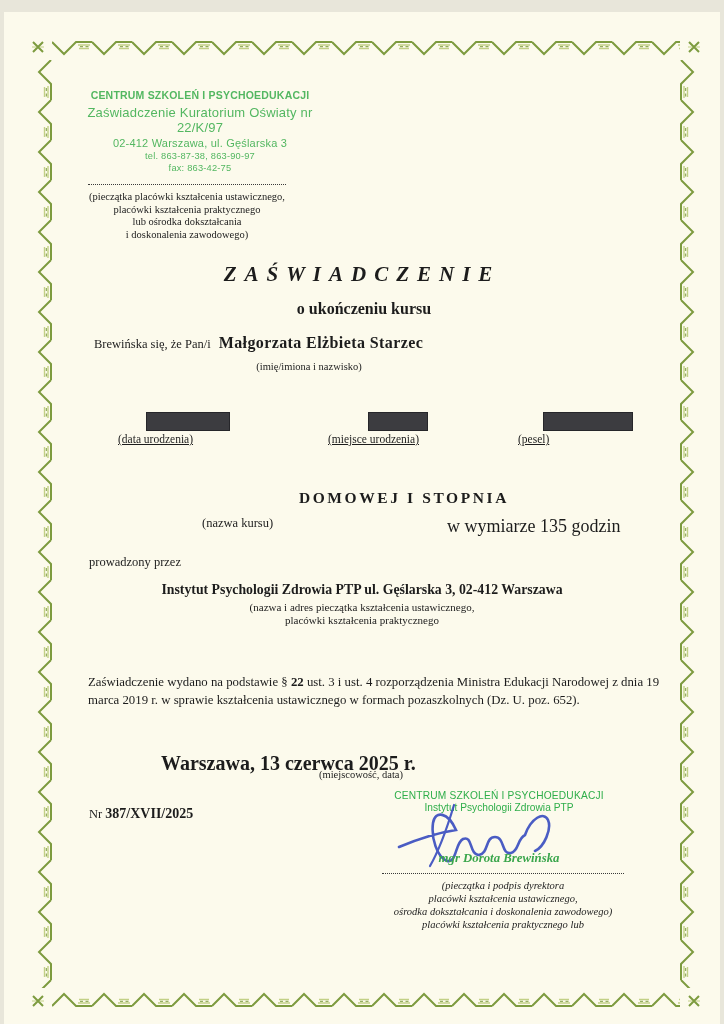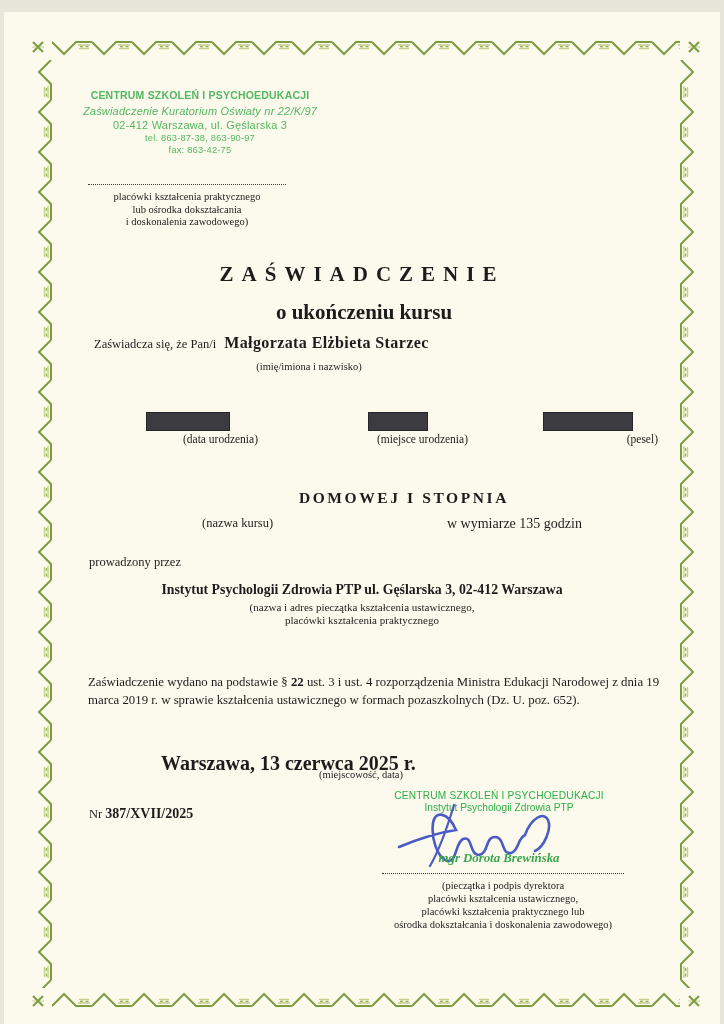--- a/index.html
+++ b/index.html
@@ -16,45 +16,45 @@
   .sans{font-family:"Liberation Sans",sans-serif;}
   .center{text-align:center;}
   .abs{position:absolute;}
   .dotted{height:1px;border-bottom:1.7px dotted #3a3a3a;margin:0 auto;}
   .caption{font-size:10.5px;line-height:12.5px;color:#222;}
   
   .top-stamp{left:70px;top:77px;width:252px;text-align:center;
     color:#3cae4e;opacity:.88;letter-spacing:.2px;}
   .top-stamp .l1{font-size:10.5px;font-weight:bold;}
   .top-stamp .l2{font-size:11.5px;font-weight:bold;margin-top:3px;}
-  .top-stamp .l3{font-size:11px;margin-top:4px;font-style:italic;}
+  .top-stamp .l3{font-size:13px;margin-top:4px;}
   .top-stamp .l4{font-size:11px;margin-top:2px;}
   .top-stamp .l5{font-size:9.3px;margin-top:2px;}
   .top-stamp .l6{font-size:9.3px;margin-top:2px;}
   .stamp-caption{left:55px;top:171px;width:256px;}
   .stamp-caption .dotted{width:198px;margin-bottom:6px;}
   
   .title{left:0;right:0;top:250px;font-size:21px;font-weight:bold;
-    letter-spacing:8px;text-align:center;}
-  .subtitle{left:4px;right:0;top:288px;font-size:21px;font-weight:bold;text-align:center;}
+    letter-spacing:8px;text-align:center;font-style:italic;}
+  .subtitle{left:4px;right:0;top:288px;font-size:16px;font-weight:bold;text-align:center;}
   
   .recipient{left:90px;top:322px;font-size:12.5px;white-space:nowrap;}
   .recipient b{font-size:16px;margin-left:8px;letter-spacing:.4px;}
   .recipient-caption{left:200px;top:349px;width:210px;text-align:center;}
   
-  .fieldgrp{position:absolute;top:401px;width:140px;text-align:right;}
+  .fieldgrp{position:absolute;top:401px;width:140px;text-align:left;text-decoration:underline;}
   .redact{height:17px;background:#3c3c40;outline:1px solid #26262a;margin:0 auto 3px auto;}
   .fieldlabel{font-size:11.5px;}
   
   .course-line{left:104px;top:455px;font-size:12.5px;white-space:nowrap;}
   .course-line b{font-size:15.5px;letter-spacing:2.6px;margin-left:6px;}
   .course-line2{left:160px;top:477px;width:480px;text-align:center;
     font-size:15.5px;font-weight:bold;letter-spacing:2.6px;}
   .nazwa-kursu{left:198px;top:504px;font-size:12.5px;}
-  .hours{left:443px;top:504px;font-size:14px;}
+  .hours{left:443px;top:504px;font-size:18px;}
   
   .prowadzony{left:85px;top:543px;font-size:12.5px;}
   .provider-name{left:0;right:0;top:570px;text-align:center;
     font-size:13.8px;font-weight:bold;}
   .provider-caption{left:0;right:0;top:589px;text-align:center;
     font-size:11px;line-height:13px;}
   
   .legal{left:84px;top:661px;width:586px;font-size:12.8px;line-height:18px;}
   
   .place-date{left:157px;top:740px;width:400px;
@@ -68,21 +68,21 @@
     color:#2fae4a;}
   .dir-stamp .l1{font-size:10.2px;letter-spacing:.2px;}
   .dir-stamp .l2{font-size:10.2px;margin-top:1px;}
   .dir-stamp .l3{font-size:10.5px;letter-spacing:5px;margin-top:3px;}
   .dir-signer{position:absolute;left:0;width:100%;top:61px;
     font-size:12.8px;font-weight:bold;font-style:italic;color:#3aa64c;}
   .sig-svg{position:absolute;left:28px;top:9px;}
   
   .dir-caption{left:340px;top:860px;width:318px;text-align:center;}
   .dir-caption .dotted{width:242px;margin-bottom:5px;}
-  .dir-caption .caption{line-height:13px;}
+  .dir-caption .caption{line-height:13px;font-style:italic;}
 </style>
 </head>
 <body>
 
 <div class="page">
 
   <svg width="0" height="0" style="position:absolute">
     <defs>
       <pattern id="zz-up" width="40" height="22" patternUnits="userSpaceOnUse">
         <path d="M0,17 L12,5 L24,17 L40,17" fill="none" stroke="#7d9b3f" stroke-width="2"></path>
@@ -140,30 +140,31 @@
   <div class="abs top-stamp sans">
     <div class="l1">CENTRUM SZKOLEŃ I PSYCHOEDUKACJI</div>
     <div class="l3">Zaświadczenie Kuratorium Oświaty nr 22/K/97</div>
     <div class="l4">02-412 Warszawa, ul. Gęślarska 3</div>
     <div class="l5">tel. 863-87-38, 863-90-97</div>
     <div class="l6">fax: 863-42-75</div>
   </div>
 
   <div class="abs stamp-caption center">
     <div class="dotted"></div>
+    <div class="caption">(pieczątka placówki kształcenia ustawicznego,</div>
     <div class="caption">placówki kształcenia praktycznego</div>
     <div class="caption">lub ośrodka dokształcania</div>
     <div class="caption">i doskonalenia zawodowego)</div>
   </div>
 
   <div class="abs title">ZAŚWIADCZENIE</div>
   <div class="abs subtitle">o ukończeniu kursu</div>
 
   <div class="abs recipient">
-    <span>Zaświadcza się, że Pan/i</span><b>Małgorzata Elżbieta Starzec</b>
+    <span>Brewińska się, że Pan/i</span><b>Małgorzata Elżbieta Starzec</b>
   </div>
   <div class="abs recipient-caption caption">(imię/imiona i nazwisko)</div>
 
   <div class="fieldgrp" style="left:114px;">
     <div class="redact" style="width:82px;"></div>
     <div class="fieldlabel">(data urodzenia)</div>
   </div>
   <div class="fieldgrp" style="left:324px;">
     <div class="redact" style="width:58px;"></div>
     <div class="fieldlabel">(miejsce urodzenia)</div>
@@ -204,17 +205,17 @@
         <path d="M58,6 C52,26 45,48 34,67" stroke-width="2.2"></path>
       </g>
     </svg>
     <div class="dir-signer" style="font-family:'Liberation Serif',serif;">mgr Dorota Brewińska</div>
   </div>
 
   <div class="abs dir-caption">
     <div class="dotted"></div>
     <div class="caption">(pieczątka i podpis dyrektora</div>
     <div class="caption">placówki kształcenia ustawicznego,</div>
+    <div class="caption">ośrodka dokształcania i doskonalenia zawodowego)</div>
     <div class="caption">placówki kształcenia praktycznego lub</div>
-    <div class="caption">ośrodka dokształcania i doskonalenia zawodowego)</div>
   </div>
 
 </div>
 
 </body></html>

